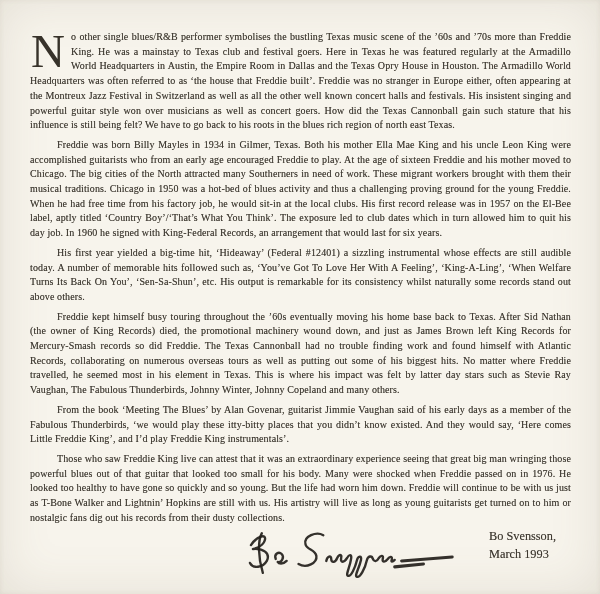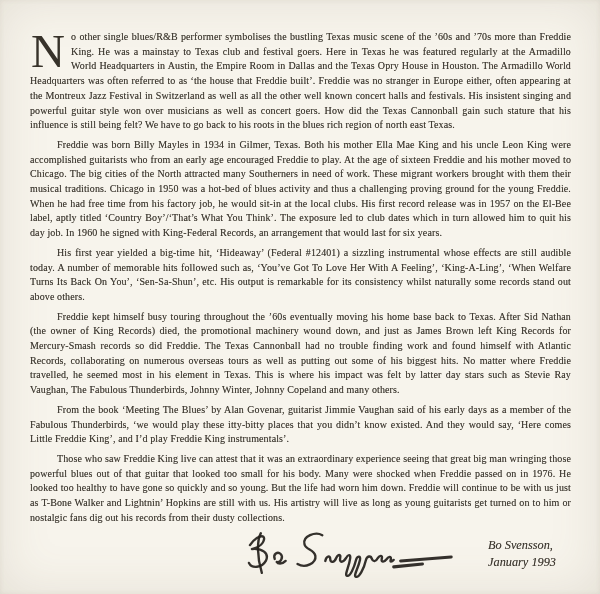--- a/index.html
+++ b/index.html
@@ -36,23 +36,22 @@
     line-height: 36px;
     padding: 3px 6px 0 1px;
     color: #37322a;
     text-shadow: none;
   }
   .sig-row {
     position: absolute;
     right: 44px;
     bottom: 14px;
     display: flex;
-    align-items: center;
+    align-items: flex-start;
     gap: 16px;
-    font-style: italic;
   }
   .sig-svg {
     width: 228px;
     height: 50px;
     margin-top: 3px;
     flex: 0 0 auto;
   }
   .sig-svg path {
     fill: none;
     stroke: #23201b;
@@ -95,17 +94,17 @@
 
       <path d="M79,5 C72,1 59,6 61,14 C62,20 71,19 72,26 C73,33 62,39 54,34"></path>
 
       <path d="M82,31 C83,26 87,25 87,29 C87,33 91,33 93,28 C95,24 98,24 97,28 C96,33 100,33 103,28 C105,24 108,24 107,29 C106,37 101,45 104,46 C107,47 111,38 113,30 C114,26 118,25 117,30 C115,39 110,46 113,47 C116,48 121,39 123,30 C124,26 128,25 129,29 C130,32 133,32 135,28 C137,25 140,25 139,29 C138,32 141,33 144,29 C146,26 149,26 148,30 C147,32 149,32 151,30"></path>
 
       <path class="dash" d="M158,31 L209,27"></path>
       <path class="dash" d="M151,37 L180,34"></path>
     </svg>
     <div class="credit">
       <div>Bo Svensson,</div>
-      <div>January 1993</div>
+      <div>March 1993</div>
     </div>
   </div>
 
 </div>
 
 </body></html>

